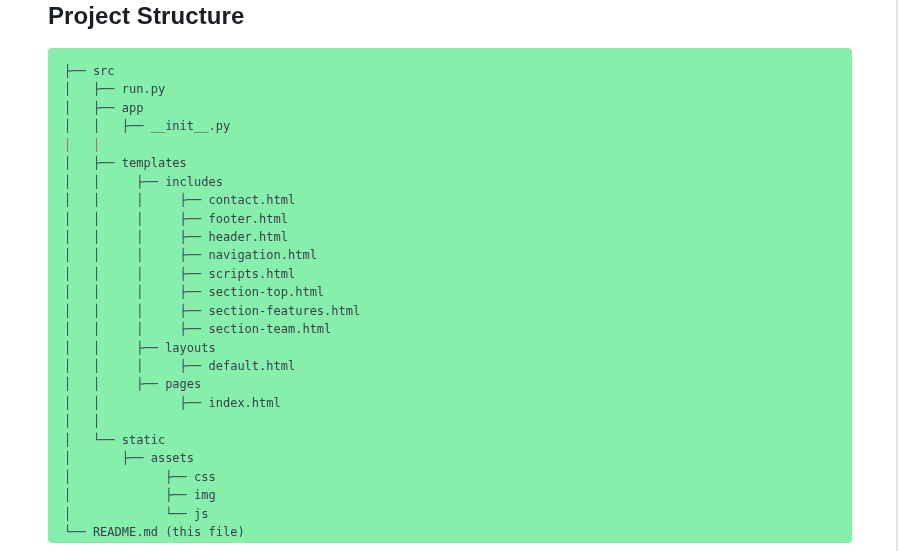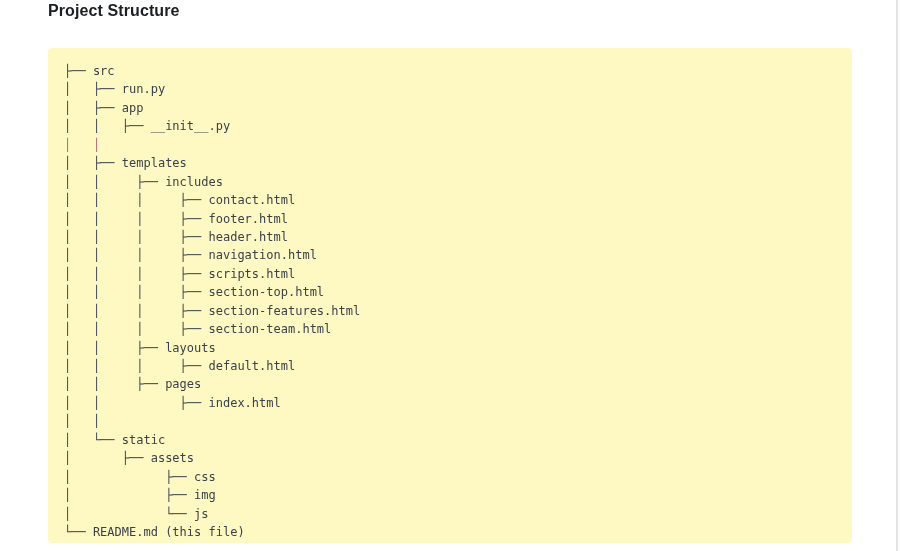--- a/index.html
+++ b/index.html
@@ -13,34 +13,34 @@
     width: 900px;
     height: 551px;
     overflow: hidden;
     background: #ffffff;
   }
   .page-title {
     position: absolute;
     left: 48px;
     top: 2px;
     margin: 0;
-    font-size: 16px;
+    font-size: 24px;
     font-weight: 700;
     letter-spacing: 0.1px;
     color: #1b1f23;
     font-family: "Liberation Sans", sans-serif;
   }
   .code-block {
     position: absolute;
     left: 48px;
     top: 48px;
     width: 804px;
     height: 495px;
     box-sizing: border-box;
-    background: #fef9c3;
+    background: #86efac;
     border-radius: 4px;
     padding: 14px 16px;
     overflow: hidden;
   }
   .tree {
     margin: 0;
     font-family: "DejaVu Sans Mono", "Liberation Mono", monospace;
     font-size: 12px;
     line-height: 18.45px;
     color: #3a4149;

